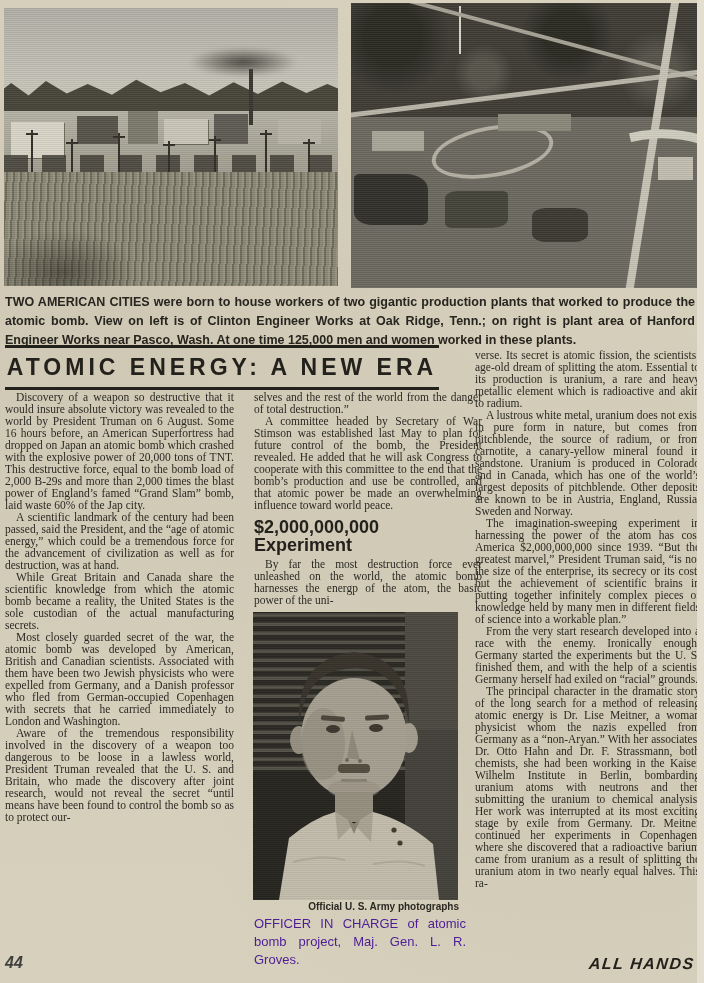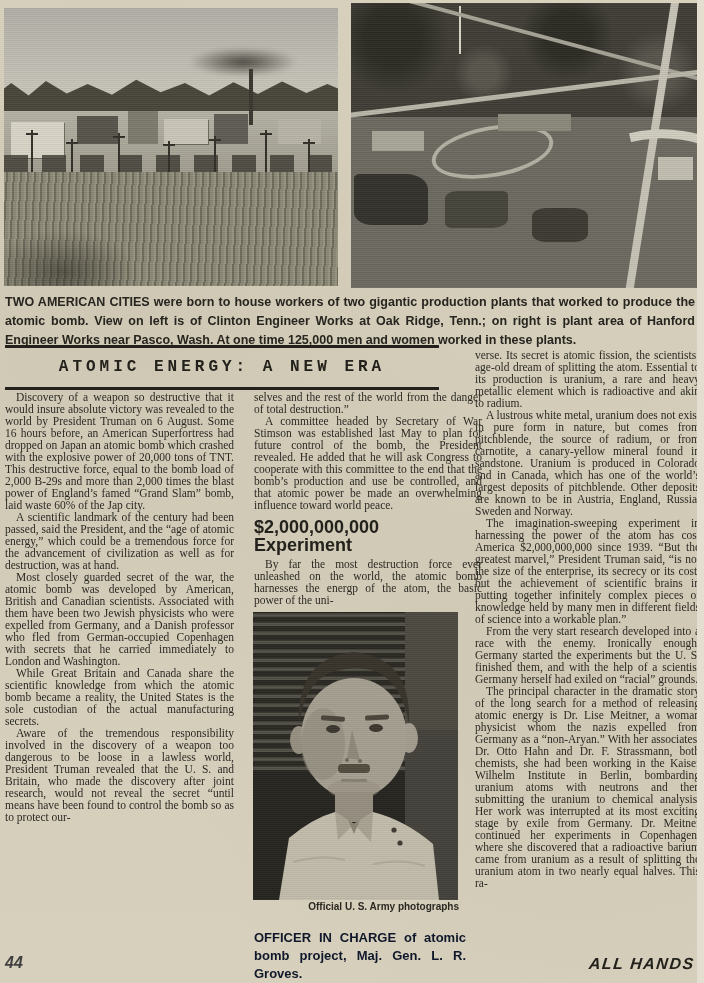--- a/index.html
+++ b/index.html
@@ -63,41 +63,41 @@
   #p-right .rb4{left:27%;top:66%;width:18%;height:13%;background:#45433a;border-radius:20% 10% 25% 12%;}
   #p-right .rb5{right:2%;top:54%;width:10%;height:8%;background:#c1beb0;}
   #p-right .rb6{left:52%;top:72%;width:16%;height:12%;background:#3b3931;border-radius:25%;}
 
   
   .top-caption{position:absolute;left:5px;top:293px;width:690px;
     font-family:"Liberation Sans",sans-serif;font-weight:bold;font-size:12.5px;line-height:19px;
     text-align:justify;color:#27251f;}
   .headline-box{position:absolute;left:5px;top:345px;width:434px;
     border-top:3px solid #23211b;border-bottom:3px solid #23211b;padding:6px 0 7px;}
-  .headline{font-family:Liberation Mono, monospace;font-weight:bold;font-size:16px;line-height:26px;
+  .headline{font-family:Liberation Sans, sans-serif;font-weight:bold;font-size:23px;line-height:26px;
     letter-spacing:4px;text-align:center;color:#23211b;white-space:nowrap;}
 
   
   .col{position:absolute;font-size:11.5px;line-height:12px;text-align:justify;}
   .col p{margin:0;text-indent:11px;}
   .col p.noindent{text-indent:0;}
   #col1{left:5px;top:391px;width:229px;}
   #col2{left:254px;top:391px;width:228px;}
   #col3{left:475px;top:349px;width:225px;}
   .subhead{font-family:"Liberation Sans",sans-serif;font-weight:bold;font-size:18px;line-height:18px;
     margin:7px 0 4px;color:#23211b;text-align:left;}
 
   
   #portrait{position:relative;width:205px;height:288px;margin:6px 0 0 -1px;overflow:hidden;background:#26241f;}
   #portrait::after{content:"";position:absolute;inset:0;pointer-events:none;
     background:repeating-linear-gradient(0deg, rgba(255,255,255,.04) 0 1px, rgba(0,0,0,.05) 1px 2px);}
   .credit{font-family:"Liberation Sans",sans-serif;font-weight:bold;font-size:10px;line-height:10px;
     text-align:right;width:205px;margin-top:2px;color:#2a2822;}
-  .photo-caption{font-family:"Liberation Sans",sans-serif;font-weight:bold;font-size:13px;line-height:18px;
-    text-align:justify;width:212px;margin-top:17px;color:#0f172a;text-indent:0;}
+  .photo-caption{font-family:"Liberation Sans",sans-serif;font-weight:normal;font-size:13px;line-height:18px;
+    text-align:justify;width:212px;margin-top:3px;color:#4c1d95;text-indent:0;}
 
   
   .page-num{position:absolute;left:5px;top:954px;font-family:"Liberation Sans",sans-serif;
     font-weight:bold;font-style:italic;font-size:16px;color:#404040;}
   .brand{position:absolute;right:9px;top:955px;font-family:"Liberation Sans",sans-serif;
     font-weight:bold;font-style:italic;font-size:16px;letter-spacing:1.5px;color:#23211b;transform:skewX(-6deg);}
 </style>
 </head>
 <body>
 
@@ -143,22 +143,22 @@
 
 <div class="top-caption">TWO AMERICAN CITIES were born to house workers of two gigantic production plants that worked to produce the atomic bomb.  View on left is of Clinton Engineer Works at Oak Ridge, Tenn.; on right is plant area of Hanford Engineer Works near Pasco, Wash.  At one time 125,000 men and women worked in these plants.</div>
 
 <div class="headline-box">
   <div class="headline">ATOMIC ENERGY: A NEW ERA</div>
 </div>
 
 <div class="col" id="col1">
   <p>Discovery of a weapon so destructive that it would insure absolute victory was revealed to the world by President Truman on 6 August. Some 16 hours before, an American Superfortress had dropped on Japan an atomic bomb which crashed with the explosive power of 20,000 tons of TNT.  This destructive force, equal to the bomb load of 2,000 B-29s and more than 2,000 times the blast power of England’s famed “Grand Slam” bomb, laid waste 60% of the Jap city.</p>
   <p>A scientific landmark of the century had been passed, said the President, and the “age of atomic energy,” which could be a tremendous force for the advancement of civilization as well as for destruction, was at hand.</p>
+  <p>While Great Britain and Canada share the scientific knowledge from which the atomic bomb became a reality, the United States is the sole custodian of the actual manufacturing secrets.</p>
   <p>Most closely guarded secret of the war, the atomic bomb was developed by American, British and Canadian scientists.  Associated with them have been two Jewish physicists who were expelled from Germany, and a Danish professor who fled from German-occupied Copenhagen with secrets that he carried immediately to London and Washington.</p>
-  <p>While Great Britain and Canada share the scientific knowledge from which the atomic bomb became a reality, the United States is the sole custodian of the actual manufacturing secrets.</p>
   <p>Aware of the tremendous responsibility involved in the discovery of a weapon too dangerous to be loose in a lawless world, President Truman revealed that the U. S. and Britain, who made the discovery after joint research, would not reveal the secret “until means have been found to control the bomb so as to protect our-</p>
 </div>
 
 <div class="col" id="col2">
   <p class="noindent">selves and the rest of the world from the danger of total destruction.”</p>
   <p>A committee headed by Secretary of War Stimson was established last May to plan for future control of the bomb, the President revealed.  He added that he will ask Congress to cooperate with this committee to the end that the bomb’s production and use be controlled, and that atomic power be made an overwhelming influence toward world peace.</p>
   <div class="subhead">$2,000,000,000 Experiment</div>
   <p>By far the most destruction force ever unleashed on the world, the atomic bomb harnesses the energp of the atom, the basic power of the uni-</p>
 
   <div id="portrait">

